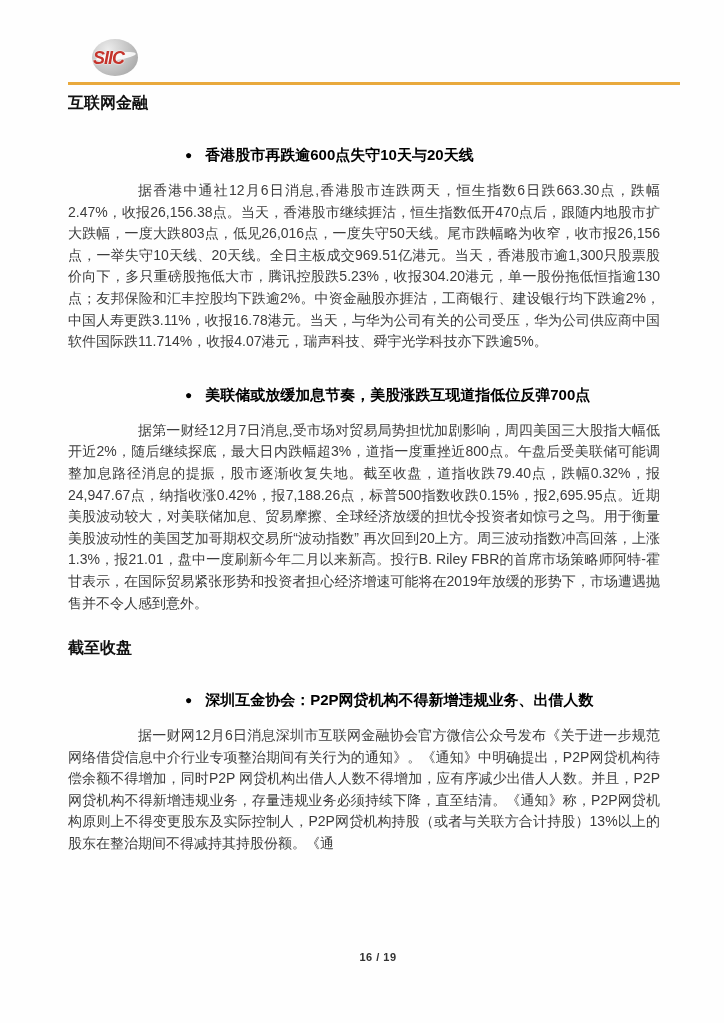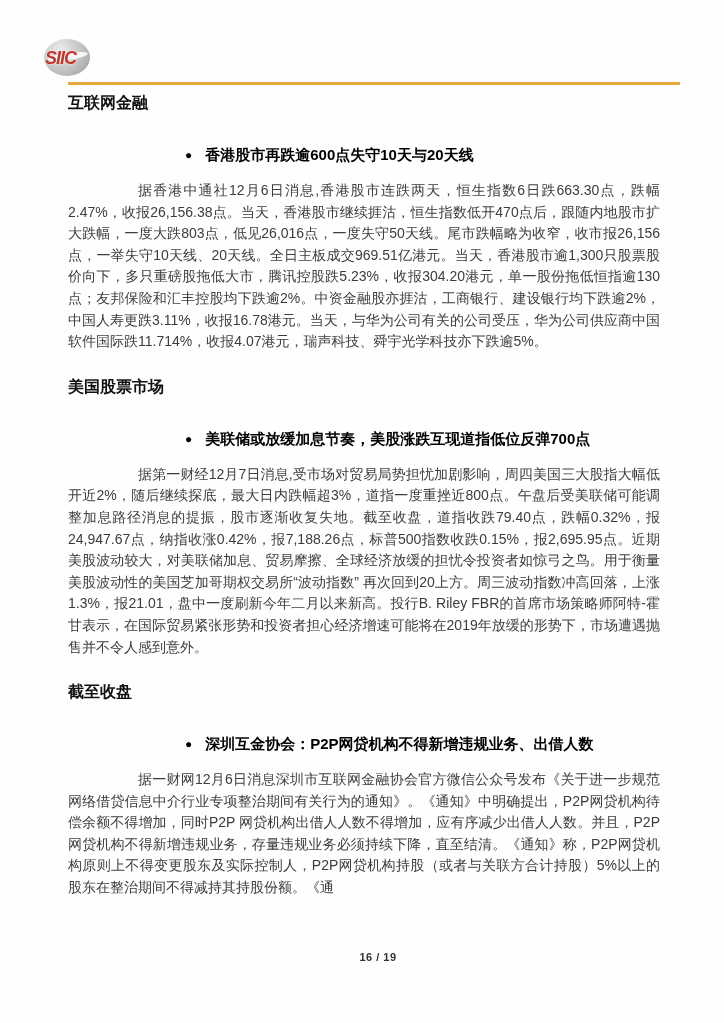--- a/index.html
+++ b/index.html
@@ -12,21 +12,21 @@
   .page{
     position:relative;
     width:724px;height:1023px;
     background:#fefefe;
     overflow:hidden;
   }
   
   .header{padding-top:36px;}
   .logo{
     display:flex;align-items:flex-start;
-    margin-left:44px;
+    margin-left:92px;
   }
   .globe{
     position:relative;
     width:46px;height:37px;
     border-radius:50%;
     background:radial-gradient(circle at 35% 28%, #ececec 0%, #c9c9c9 45%, #9a9a9a 100%);
     flex:0 0 auto;
     margin-top:3px;
   }
   .globe::after{
@@ -134,35 +134,34 @@
     <section class="section">
       <h2 class="section-heading">互联网金融</h2>
       <div class="bullet-row">
         <span class="bullet">●</span>
         <h3 class="headline">香港股市再跌逾600点失守10天与20天线</h3>
       </div>
       <p class="body-text">据香港中通社12月6日消息,香港股市连跌两天，恒生指数6日跌663.30点，跌幅2.47%，收报26,156.38点。当天，香港股市继续捱沽，恒生指数低开470点后，跟随内地股市扩大跌幅，一度大跌803点，低见26,016点，一度失守50天线。尾市跌幅略为收窄，收市报26,156点，一举失守10天线、20天线。全日主板成交969.51亿港元。当天，香港股市逾1,300只股票股价向下，多只重磅股拖低大市，腾讯控股跌5.23%，收报304.20港元，单一股份拖低恒指逾130点；友邦保险和汇丰控股均下跌逾2%。中资金融股亦捱沽，工商银行、建设银行均下跌逾2%，中国人寿更跌3.11%，收报16.78港元。当天，与华为公司有关的公司受压，华为公司供应商中国软件国际跌11.714%，收报4.07港元，瑞声科技、舜宇光学科技亦下跌逾5%。</p>
     </section>
 
     <section class="section">
-      <h2 class="section-heading">美国股票市场</h2>
       <div class="bullet-row">
         <span class="bullet">●</span>
         <h3 class="headline">美联储或放缓加息节奏，美股涨跌互现道指低位反弹700点</h3>
       </div>
       <p class="body-text">据第一财经12月7日消息,受市场对贸易局势担忧加剧影响，周四美国三大股指大幅低开近2%，随后继续探底，最大日内跌幅超3%，道指一度重挫近800点。午盘后受美联储可能调整加息路径消息的提振，股市逐渐收复失地。截至收盘，道指收跌79.40点，跌幅0.32%，报24,947.67点，纳指收涨0.42%，报7,188.26点，标普500指数收跌0.15%，报2,695.95点。近期美股波动较大，对美联储加息、贸易摩擦、全球经济放缓的担忧令投资者如惊弓之鸟。用于衡量美股波动性的美国芝加哥期权交易所“波动指数” 再次回到20上方。周三波动指数冲高回落，上涨1.3%，报21.01，盘中一度刷新今年二月以来新高。投行B. Riley FBR的首席市场策略师阿特-霍甘表示，在国际贸易紧张形势和投资者担心经济增速可能将在2019年放缓的形势下，市场遭遇抛售并不令人感到意外。</p>
     </section>
 
     <section class="section">
       <h2 class="section-heading">截至收盘</h2>
       <div class="bullet-row">
         <span class="bullet">●</span>
         <h3 class="headline">深圳互金协会：P2P网贷机构不得新增违规业务、出借人数</h3>
       </div>
-      <p class="body-text">据一财网12月6日消息深圳市互联网金融协会官方微信公众号发布《关于进一步规范网络借贷信息中介行业专项整治期间有关行为的通知》。《通知》中明确提出，P2P网贷机构待偿余额不得增加，同时P2P 网贷机构出借人人数不得增加，应有序减少出借人人数。并且，P2P 网贷机构不得新增违规业务，存量违规业务必须持续下降，直至结清。《通知》称，P2P网贷机构原则上不得变更股东及实际控制人，P2P网贷机构持股（或者与关联方合计持股）5%以上的股东在整治期间不得减持其持股份额。《通</p>
+      <p class="body-text">据一财网12月6日消息深圳市互联网金融协会官方微信公众号发布《关于进一步规范网络借贷信息中介行业专项整治期间有关行为的通知》。《通知》中明确提出，P2P网贷机构待偿余额不得增加，同时P2P 网贷机构出借人人数不得增加，应有序减少出借人人数。并且，P2P 网贷机构不得新增违规业务，存量违规业务必须持续下降，直至结清。《通知》称，P2P网贷机构原则上不得变更股东及实际控制人，P2P网贷机构持股（或者与关联方合计持股）13%以上的股东在整治期间不得减持其持股份额。《通</p>
     </section>
 
   </main>
 
   <footer class="footer">
     <span class="page-number">16 / 19</span>
   </footer>
 
 </div>
 

